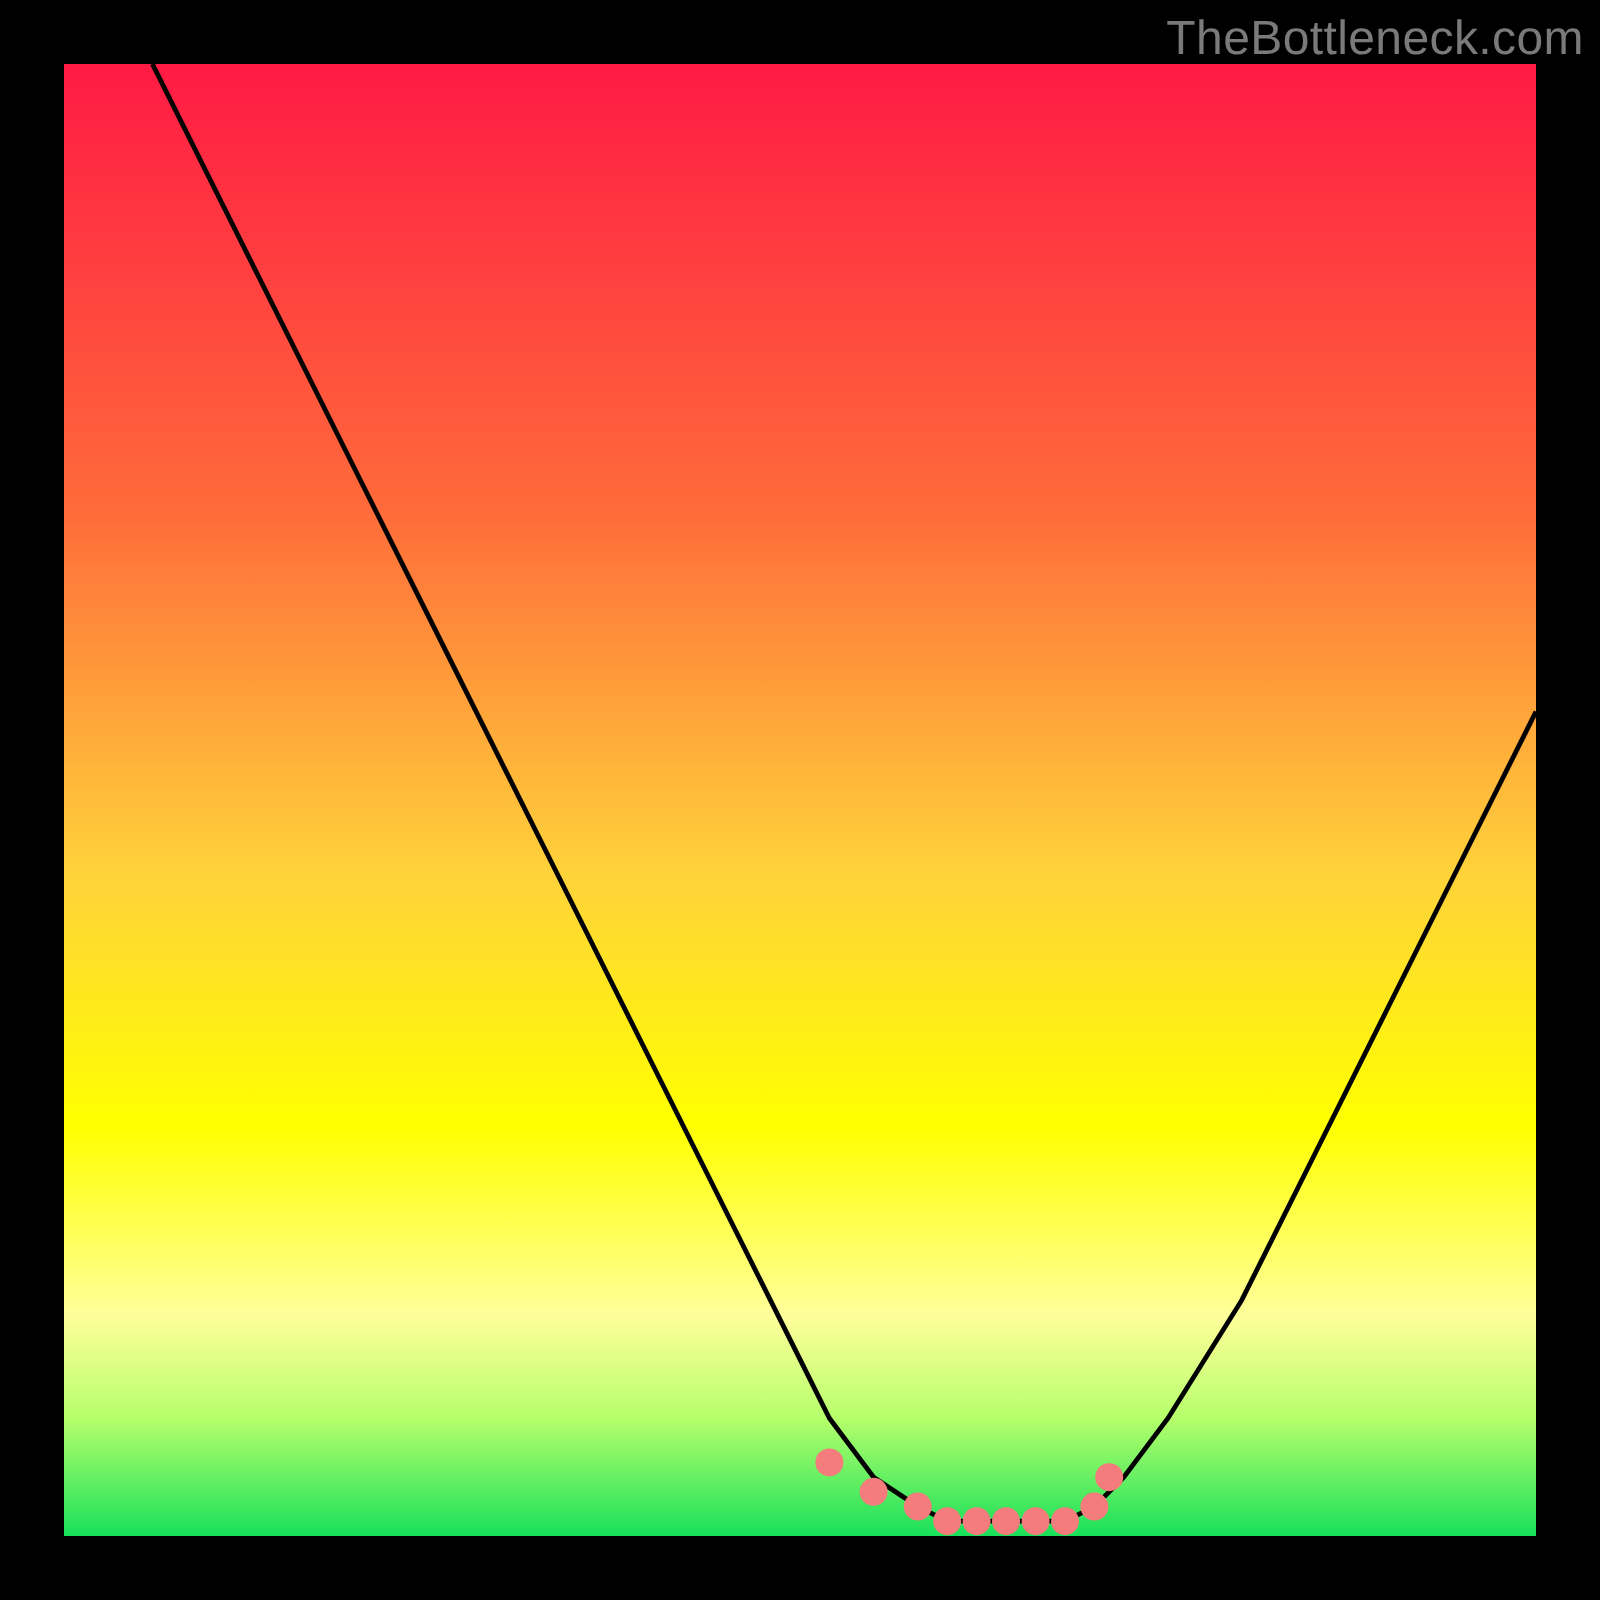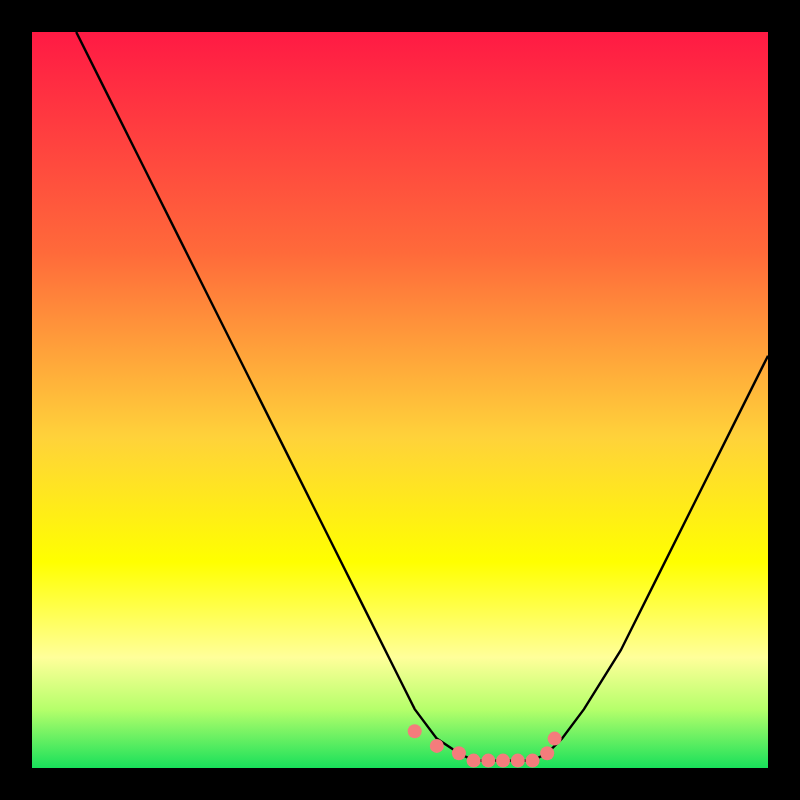--- a/index.html
+++ b/index.html
@@ -45,20 +45,21 @@
     position: absolute;
     inset: 0;
     width: 100%;
     height: 100%;
   }
 </style>
 </head>
 <body>
 
 <div class="frame">
+  <div class="watermark">TheBottleneck.com</div>
 
   <div class="plot-area">
     <svg class="gradient" viewBox="0 0 736 736" preserveAspectRatio="none">
       <defs>
         <linearGradient id="bg-grad" x1="0" y1="0" x2="0" y2="1">
             <stop offset="0.0%" stop-color="#ff1a44"></stop>
             <stop offset="30.0%" stop-color="#ff6a3a"></stop>
             <stop offset="55.0%" stop-color="#ffd23a"></stop>
             <stop offset="72.0%" stop-color="#ffff00"></stop>
             <stop offset="85.0%" stop-color="#ffff9a"></stop>

